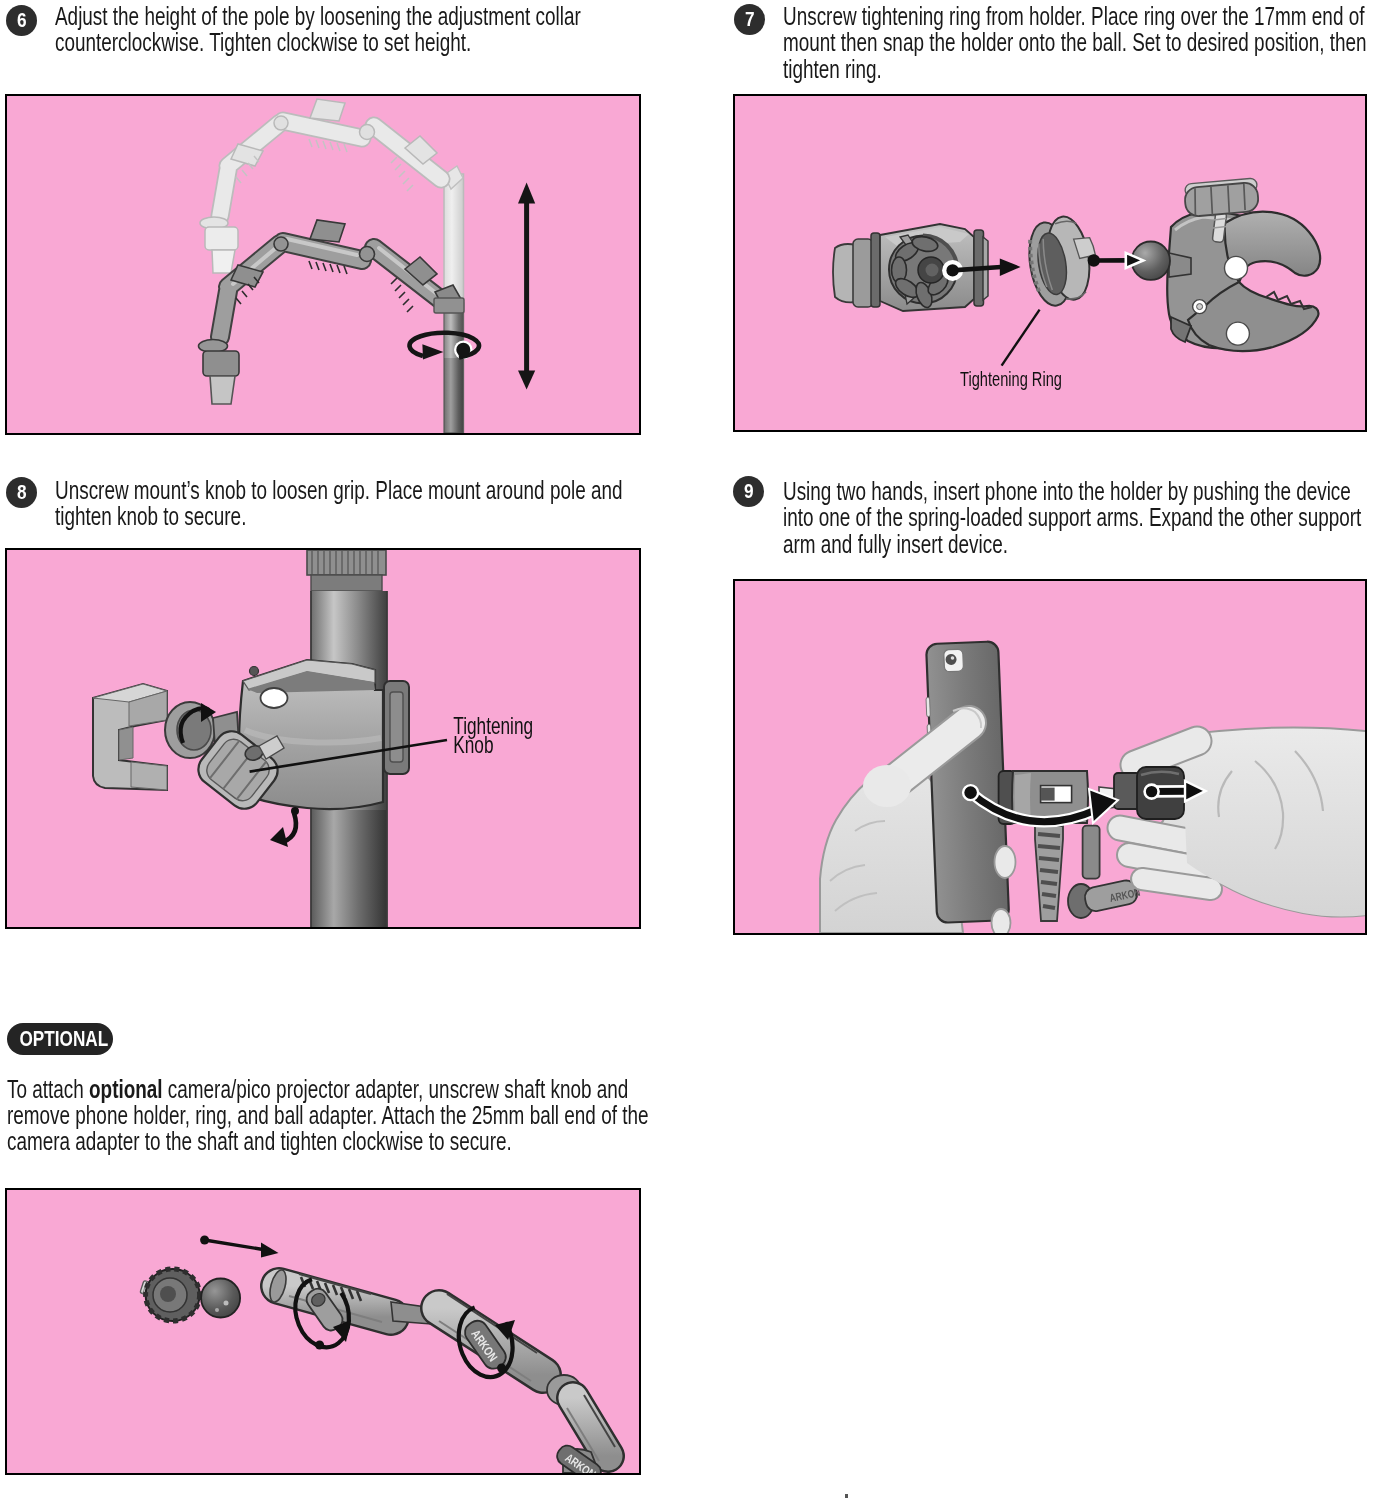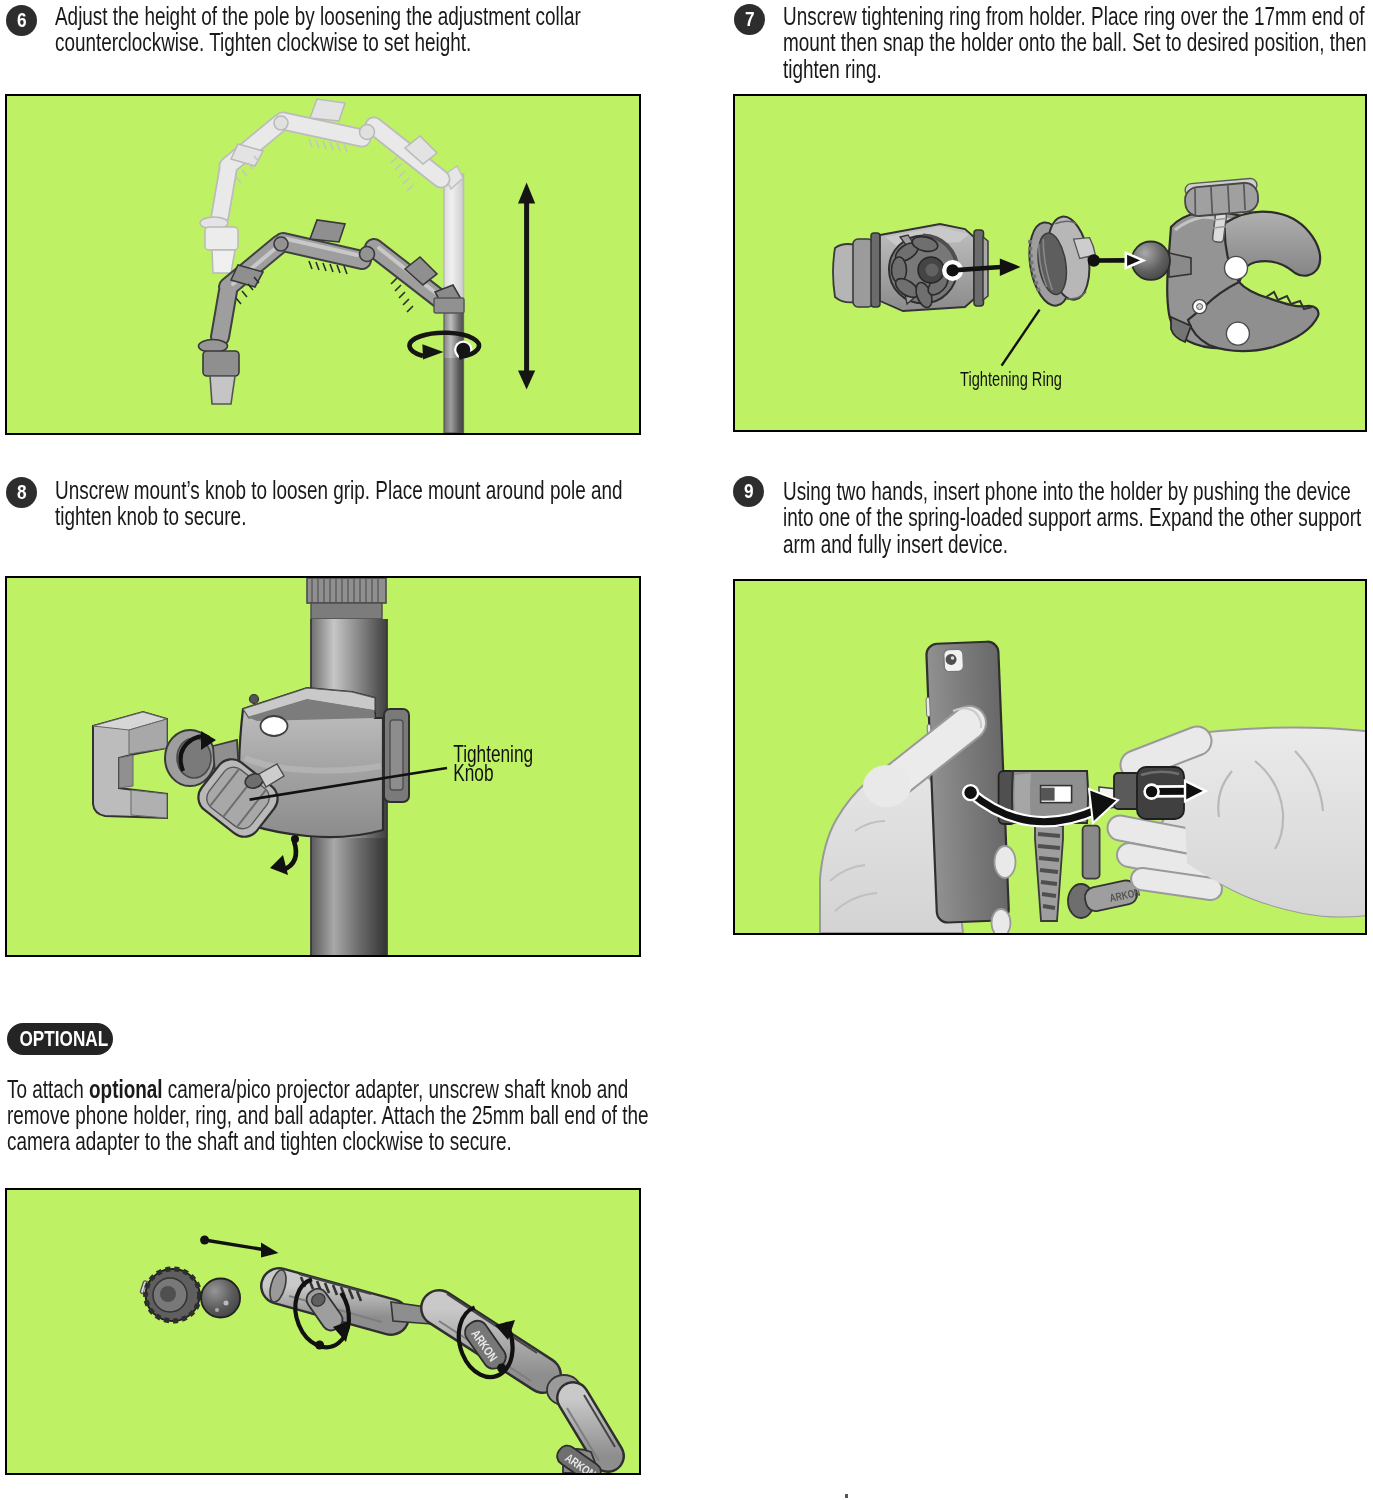--- a/index.html
+++ b/index.html
@@ -1,20 +1,20 @@
 <!DOCTYPE html>
 <html><head>
 <meta charset="utf-8">
 <style>
   html,body{margin:0;padding:0}
   body{width:1373px;height:1500px;background:#fff;font-family:"Liberation Sans",sans-serif;position:relative;overflow:hidden}
   .badge{position:absolute;width:31px;height:31px;border-radius:50%;background:#2d2d2d;color:#fff;font-weight:bold;text-align:center;font-size:21px;line-height:30px}
   .badge span{display:inline-block;transform:scaleX(.82)}
   .txt{position:absolute;color:#191919;font-size:25.4px;line-height:26.4px;transform:scaleX(.745);transform-origin:0 0;white-space:nowrap;letter-spacing:0}
-  .box{position:absolute;border:2.4px solid #000;background:#bef264}
+  .box{position:absolute;border:2.4px solid #000;background:#f9a8d4}
   .box svg{position:absolute;left:0;top:0}
   b{font-weight:bold}
 </style>
 </head>
 <body>
 
 <div class="badge" style="left:6px;top:5px"><span>6</span></div>
 <div class="txt" style="left:55px;top:3px">Adjust the height of the pole by loosening the adjustment collar<br>counterclockwise. Tighten clockwise to set height.</div>
 <div class="box" style="left:5px;top:94px;width:632.2px;height:337.2px" id="box1">
 <svg width="632" height="337" viewBox="0 0 632 337">
@@ -181,21 +181,21 @@
 <circle cx="415.8" cy="164.7" r="19.2" fill="url(#ballg)" stroke="#2b2b2b" stroke-width="1.8"></circle>
 <polygon points="390.8,156.9 390.8,171.9 408.2,164.4" fill="#111" stroke="#fff" stroke-width="2.6"></polygon>
 
 <line x1="266.6" y1="269.6" x2="304.6" y2="213.6" stroke="#111" stroke-width="2.4"></line>
 <text x="368" y="290" font-size="19.5" fill="#111" transform="scale(.75 1)" text-anchor="middle" style="font-family:'Liberation Sans',sans-serif">Tightening Ring</text>
 </svg>
 </div>
 
 <div class="badge" style="left:6px;top:477px"><span>8</span></div>
 <div class="txt" style="left:55px;top:477px">Unscrew mount’s knob to loosen grip. Place mount around pole and<br>tighten knob to secure.</div>
-<div class="box" style="left:5px;top:576px;width:632.2px;height:377.2px" id="box3">
+<div class="box" style="left:5px;top:548px;width:632.2px;height:377.2px" id="box3">
 <svg width="632" height="377" viewBox="0 0 632 377">
 <defs>
 <linearGradient id="pole3" x1="0" y1="0" x2="1" y2="0">
           <stop offset="0" stop-color="#6e6e6e"></stop>
           <stop offset=".3" stop-color="#c6c6c6"></stop>
           <stop offset=".62" stop-color="#8a8a8a"></stop>
           <stop offset="1" stop-color="#3f3f3f"></stop>
         </linearGradient>
 <linearGradient id="pole3b" x1="0" y1="0" x2="1" y2="0">
           <stop offset="0" stop-color="#5a5a5a"></stop>

